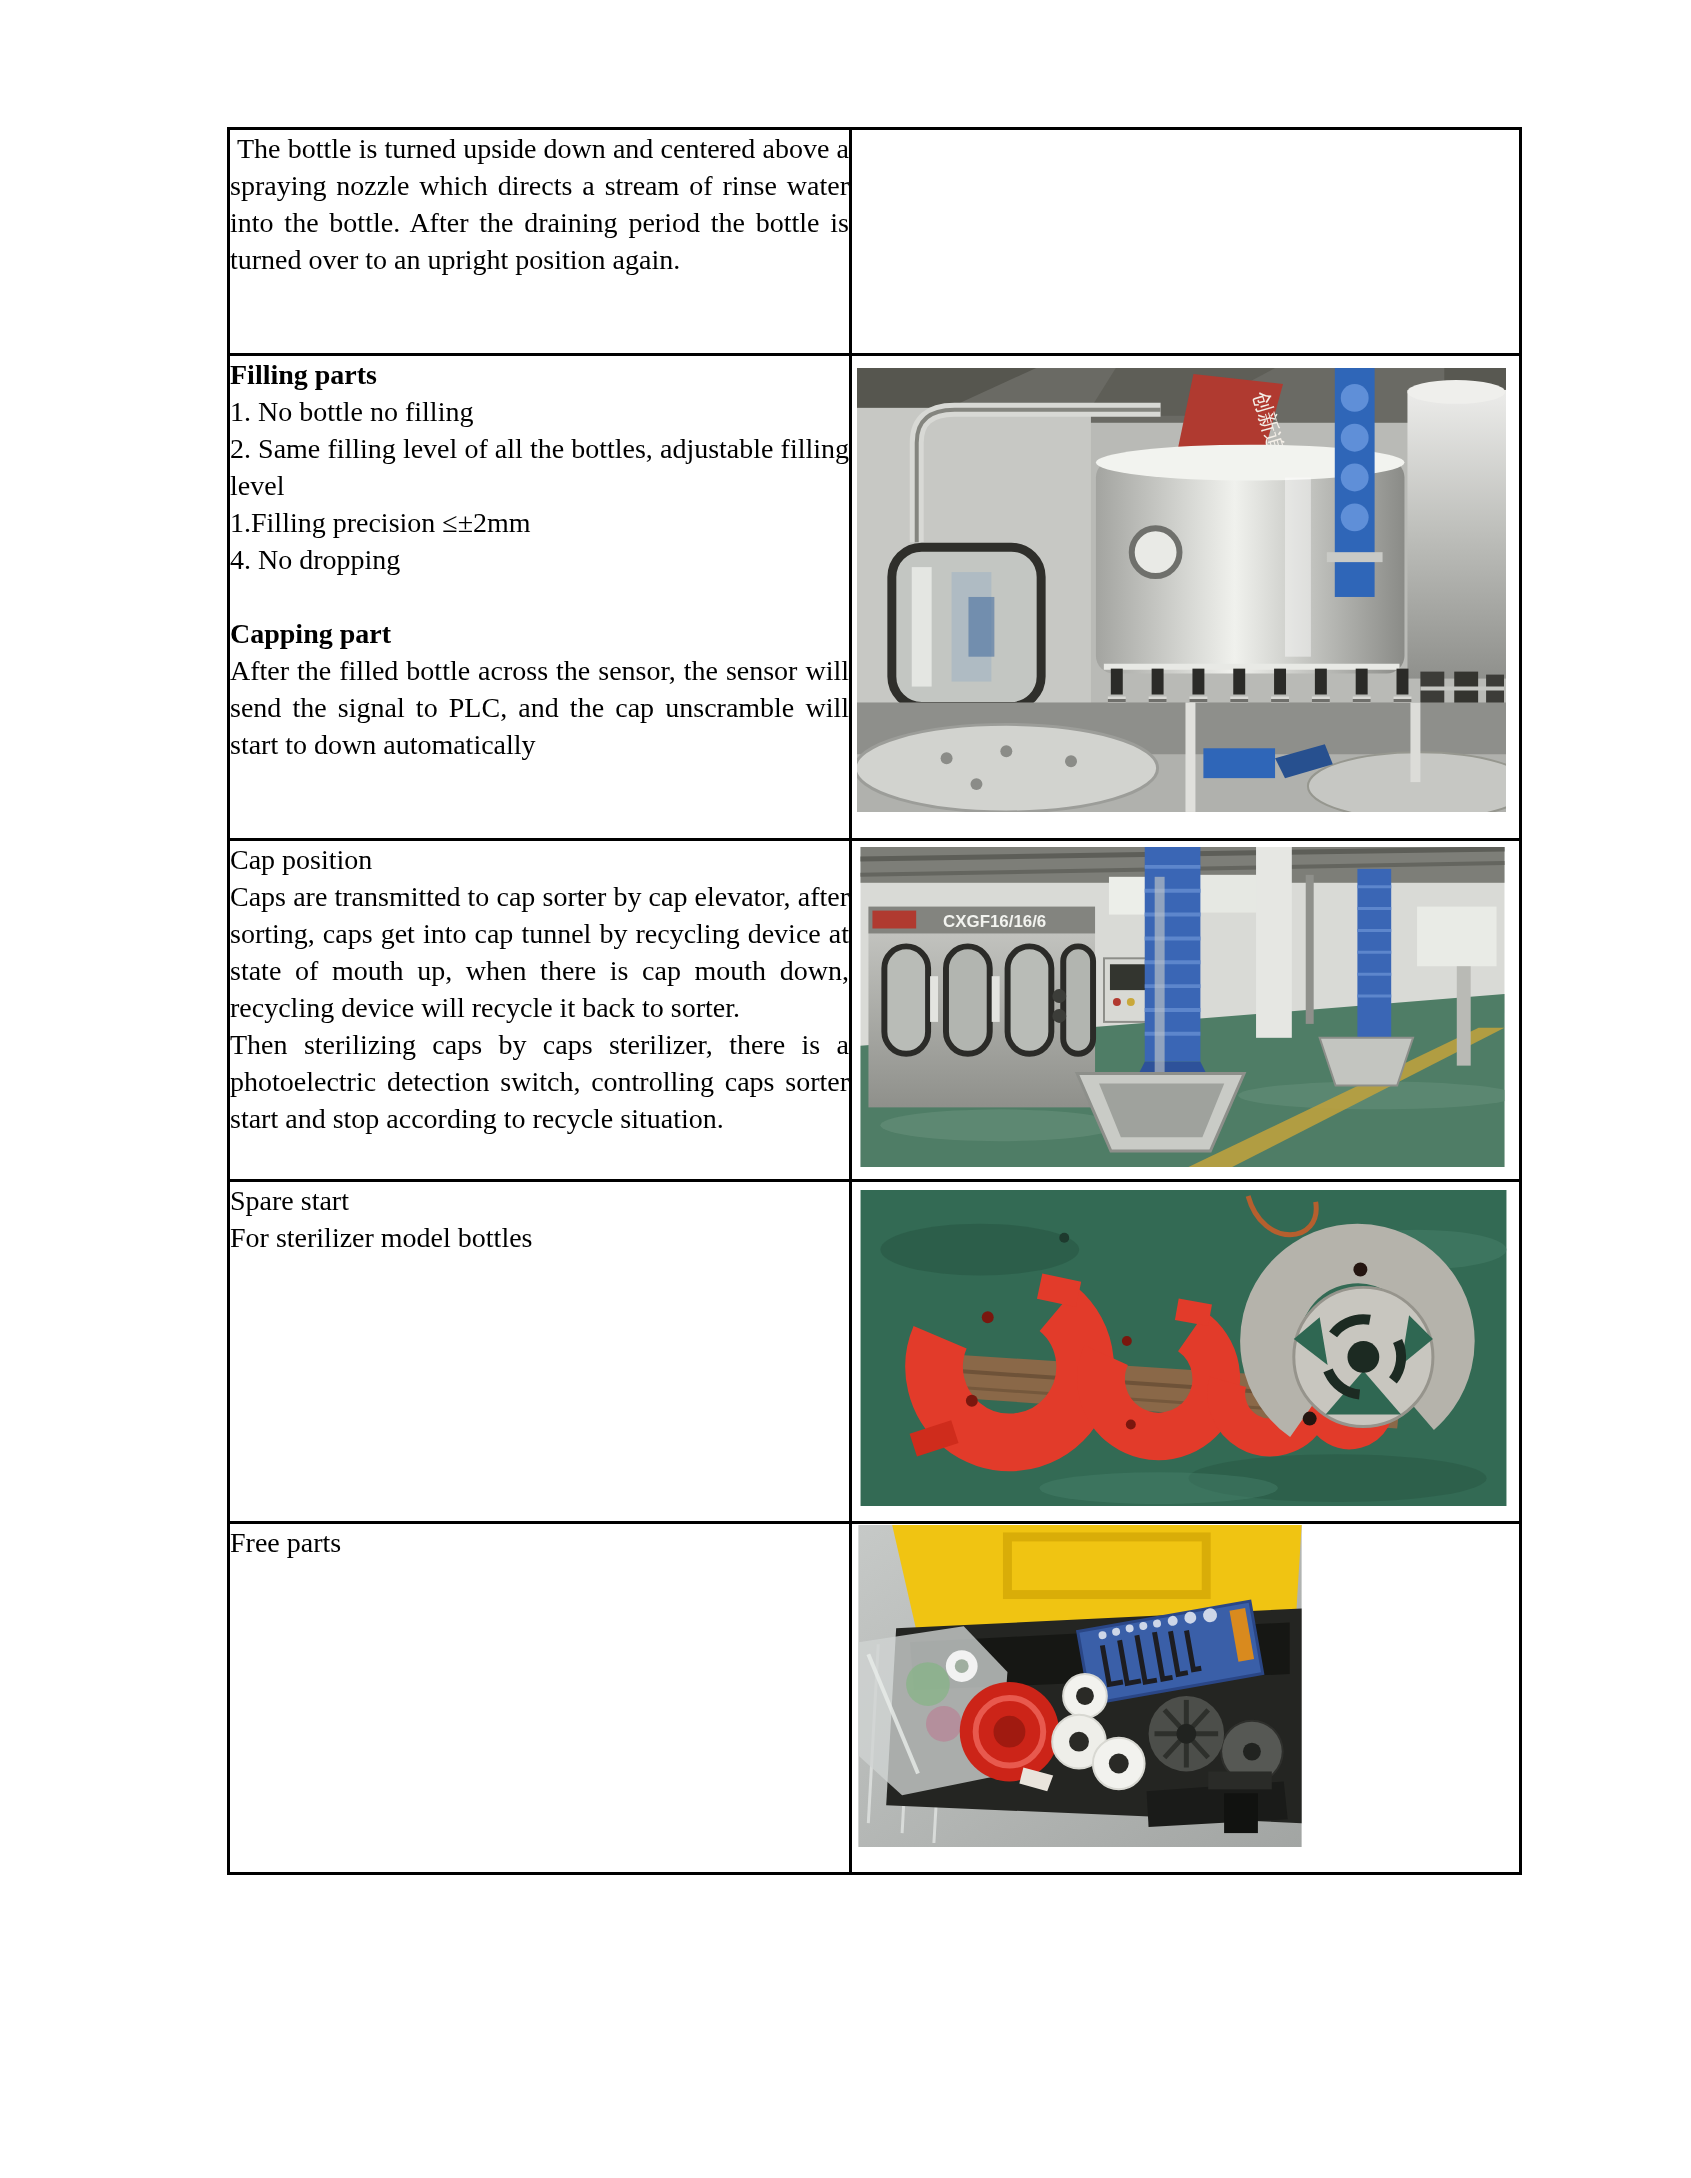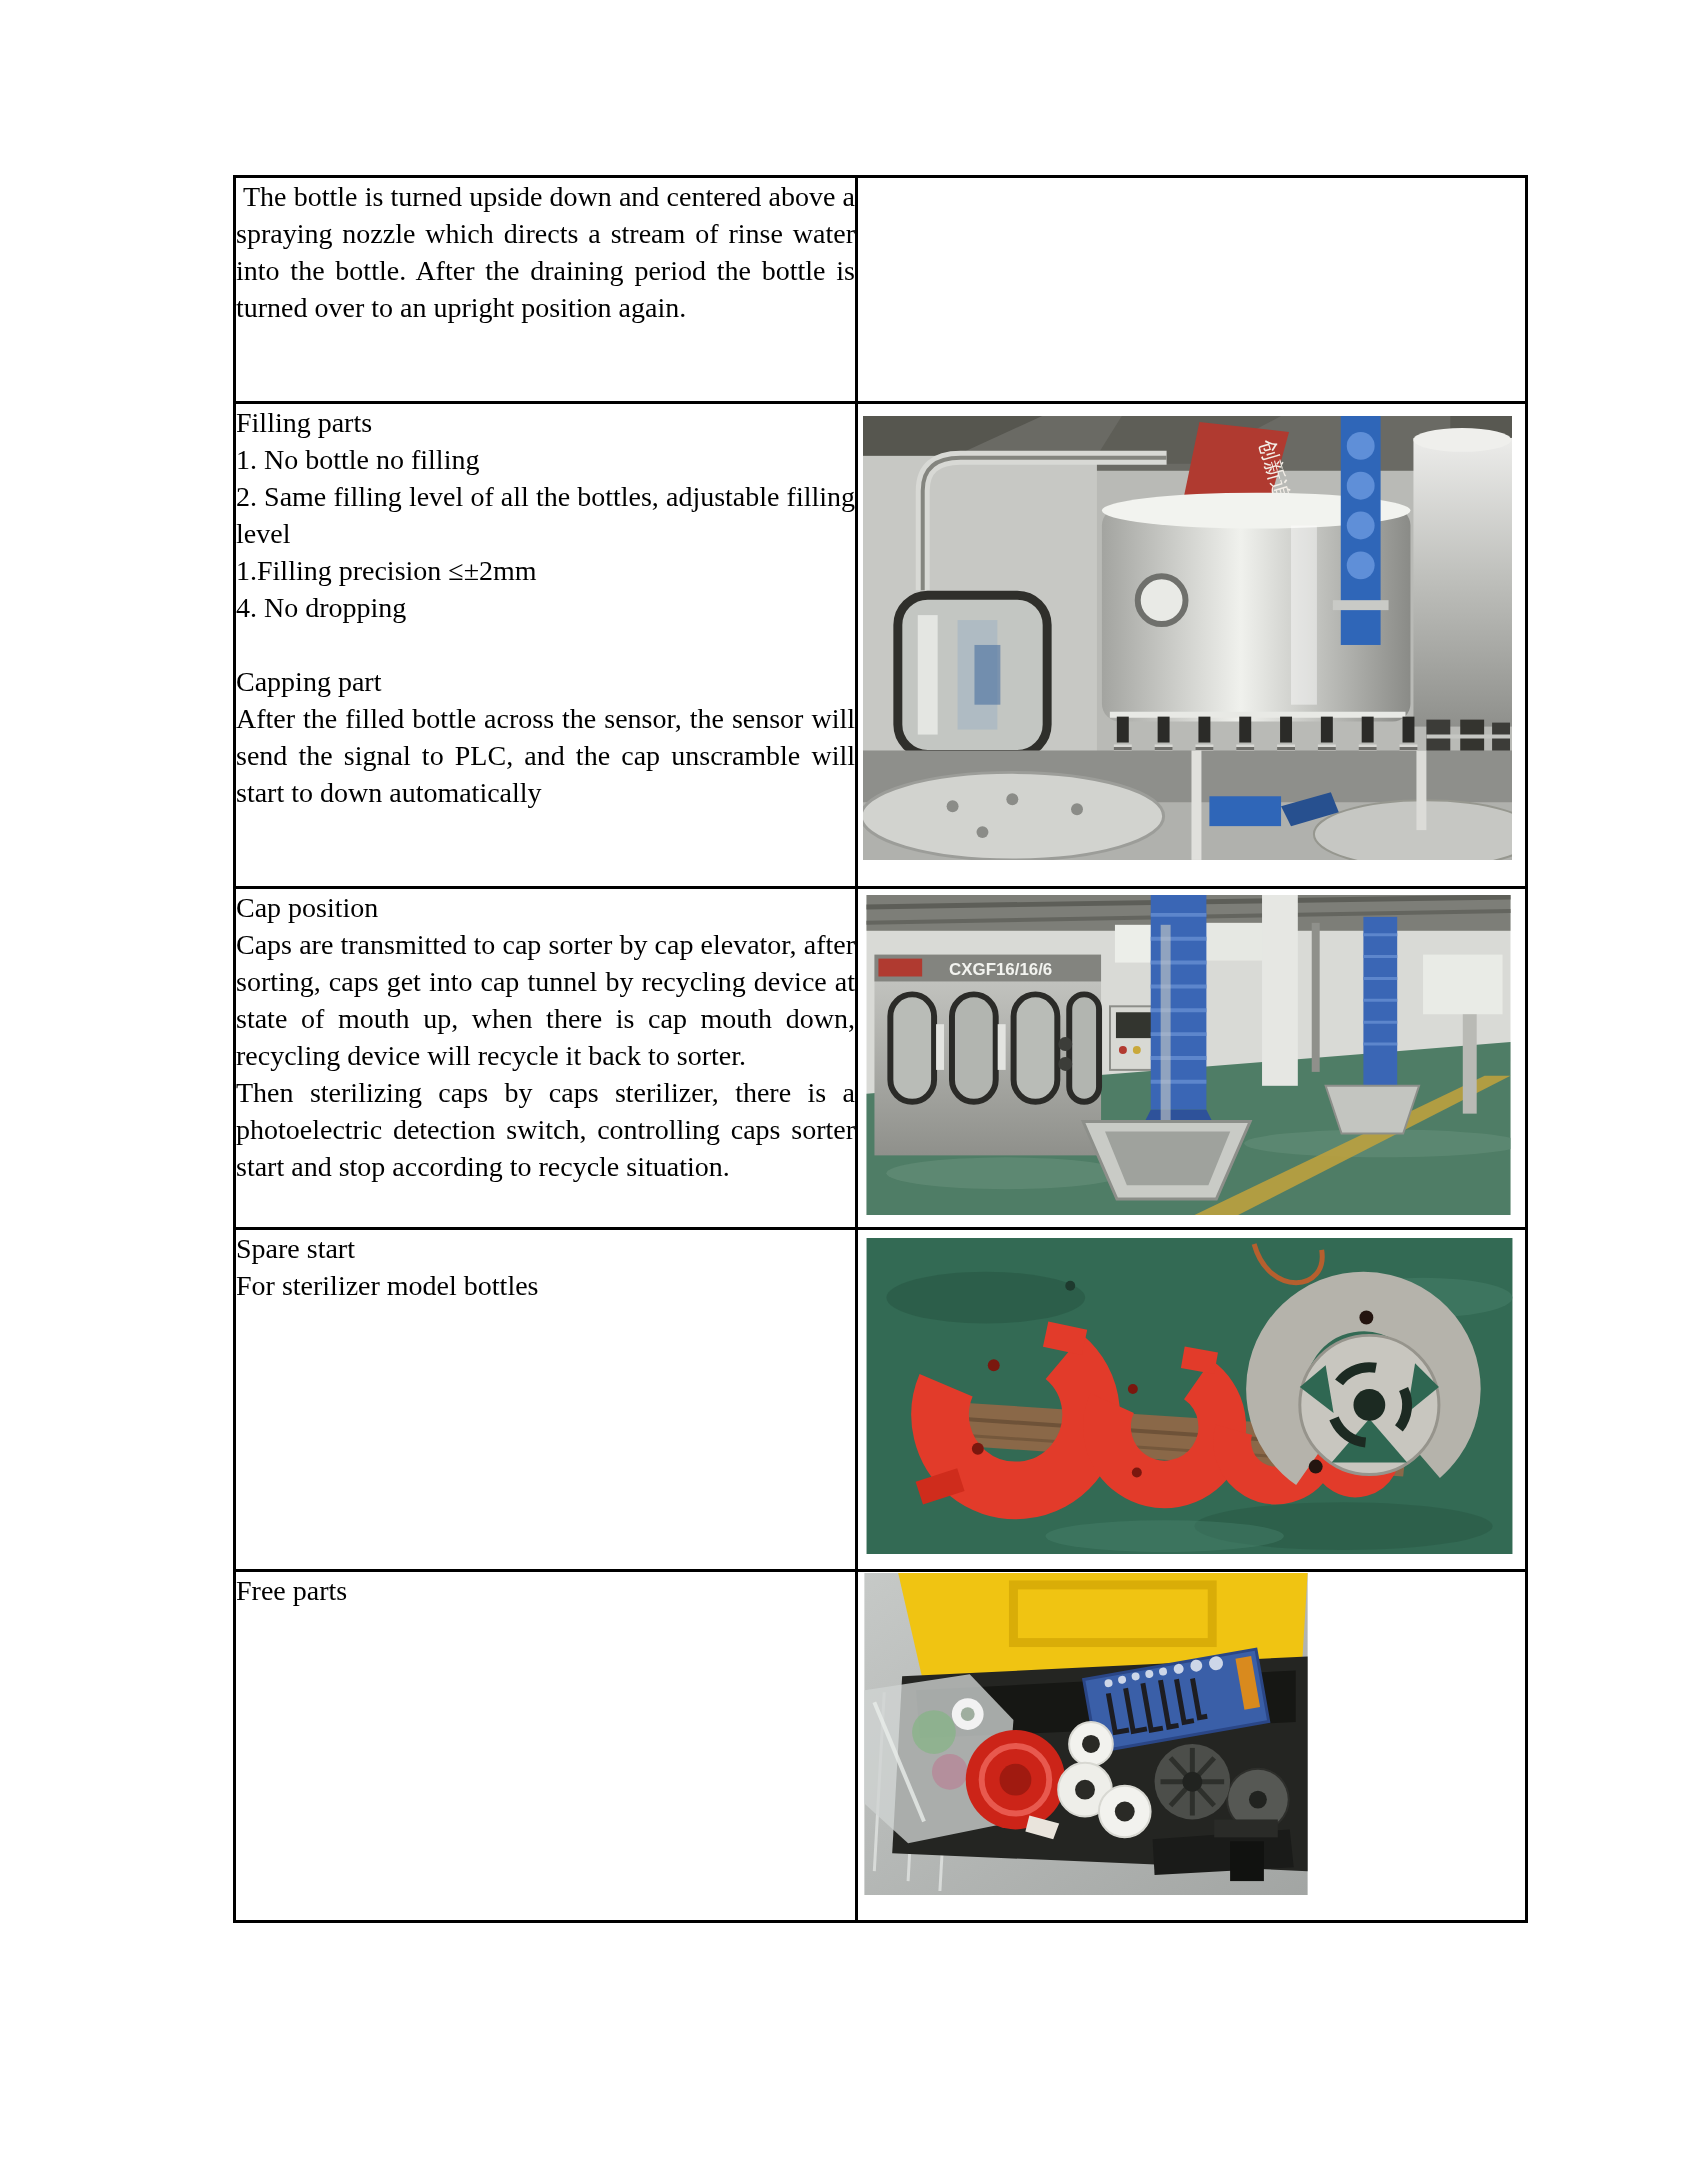--- a/index.html
+++ b/index.html
@@ -1,32 +1,32 @@
 <!DOCTYPE html>
 <html><head>
 <meta charset="utf-8">
 <style>
   html,body{margin:0;padding:0;}
   body{
     width:1692px;height:2178px;position:relative;background:#ffffff;
     font-family:"Liberation Serif", serif;color:#000;
   }
   .doc-table{
-    position:absolute;left:233px;top:127px;width:1292px;
-    border-collapse:collapse;table-layout:fixed;margin-top:48px;
+    position:absolute;left:227px;top:127px;width:1292px;
+    border-collapse:collapse;table-layout:fixed;
   }
   .doc-table td{
     border:3px solid #000;vertical-align:top;padding:0;overflow:hidden;
   }
   .text-cell{
     padding:6px 13px 6px 13px;font-size:28px;line-height:37px;text-align:justify;
   }
   .para{margin:0;}
   .indent{text-indent:7px;}
-  .bold{font-weight:normal;}
+  .bold{font-weight:bold;}
   .blank-line{height:37px;}
   .photo{display:block;}
   .ph2{margin:12px 0 0 5px;}
   .ph3{margin:6px 0 0 8px;}
   .ph4{margin:8px 0 0 8px;}
   .ph5{margin:1px 0 0 6px;}
 </style>
 </head>
 <body>
 

